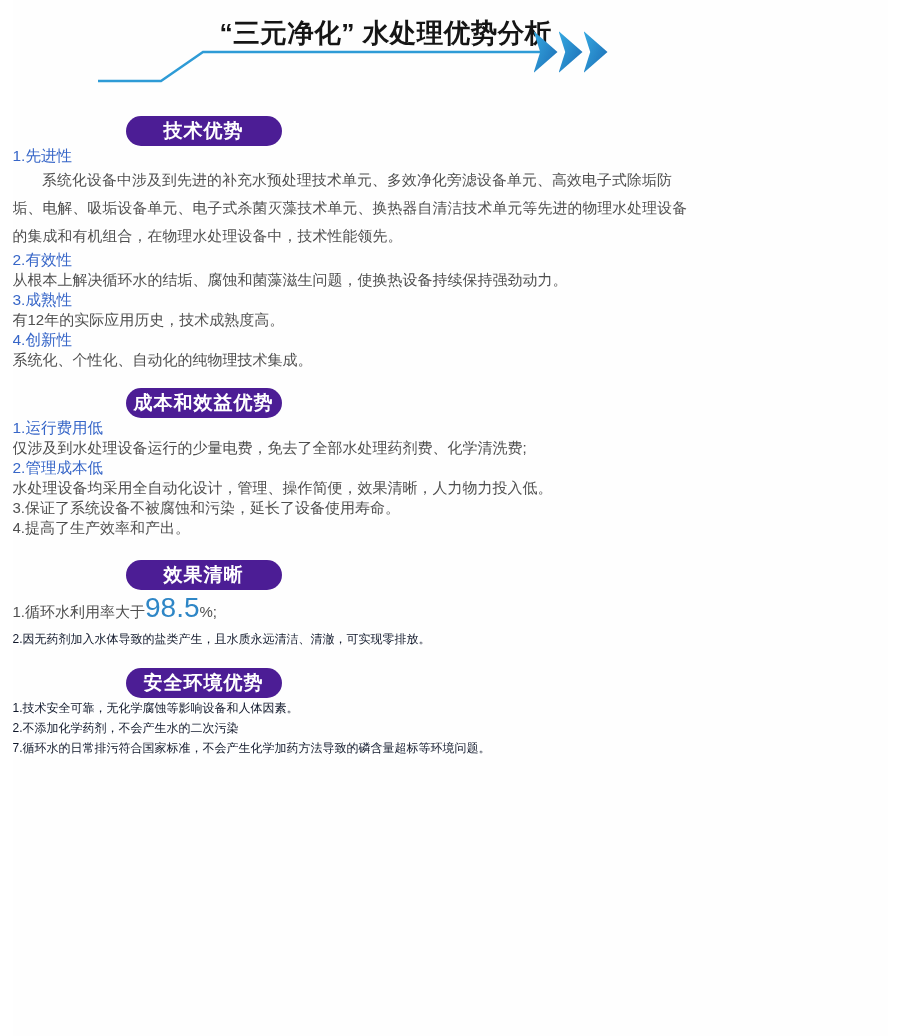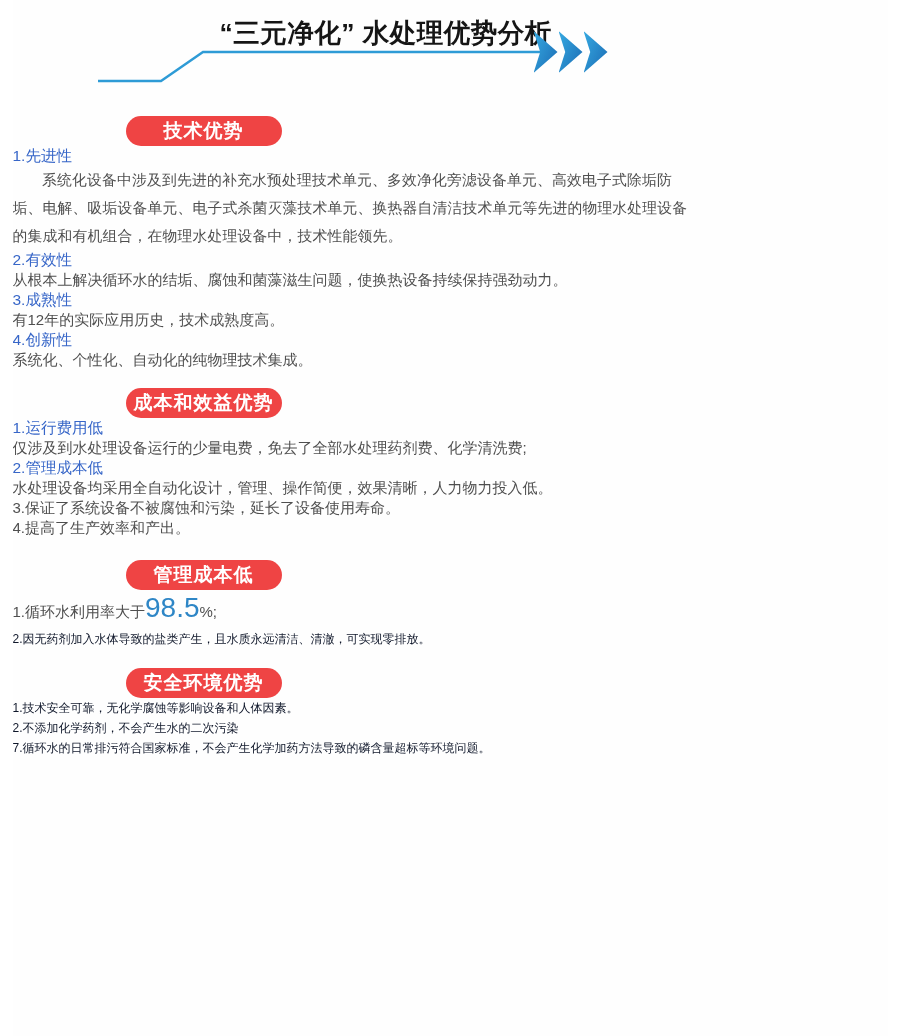--- a/index.html
+++ b/index.html
@@ -19,21 +19,21 @@
     background:linear-gradient(115deg,#36a9e1 0%,#1a6ab3 100%);
     clip-path:polygon(0 0,100% 50%,0 100%,28% 50%);
   }
 
   
   .content{position:absolute;left:0;top:0;width:900px;height:1036px;overflow:hidden;}
   .content p{margin:0;}
 
   .badge{
     display:block;width:156px;height:30px;line-height:30px;margin-left:113px;
-    background:#ef4444;color:#ffffff;font-size:19px;font-weight:700;
+    background:#4c1d95;color:#ffffff;font-size:19px;font-weight:700;
     text-align:center;letter-spacing:1px;border-radius:16px;
   }
   .subhead{
     margin-left:140px;font-size:15.5px;line-height:20px;color:#3766c8;
   }
   .body-line{
     margin-left:140px;font-size:15px;line-height:20px;color:#4f4f4f;
   }
   .body-line2{
     margin-left:145px;font-size:12px;line-height:20px;color:#0f172a;
@@ -84,21 +84,21 @@
     <p class="body-line mt8">系统化、个性化、自动化的纯物理技术集成。</p>
 
     <div class="badge mt18">成本和效益优势</div>
     <p class="subhead mt22">1.运行费用低</p>
     <p class="body-line mt8">仅涉及到水处理设备运行的少量电费，免去了全部水处理药剂费、化学清洗费;</p>
     <p class="subhead mt9">2.管理成本低</p>
     <p class="body-line mt8">水处理设备均采用全自动化设计，管理、操作简便，效果清晰，人力物力投入低。</p>
     <p class="body-line mt8">3.保证了系统设备不被腐蚀和污染，延长了设备使用寿命。</p>
     <p class="body-line mt8">4.提高了生产效率和产出。</p>
 
-    <div class="badge mt22">管理成本低</div>
+    <div class="badge mt22">效果清晰</div>
     <p class="bigline mt8"><span>1.循环水利用率大于</span><span class="bignum">98.5</span><span>%;</span></p>
     <p class="body-line2 mt5">2.因无药剂加入水体导致的盐类产生，且水质永远清洁、清澈，可实现零排放。</p>
 
     <div class="badge mt19">安全环境优势</div>
     <p class="body-line2 mt19">1.技术安全可靠，无化学腐蚀等影响设备和人体因素。</p>
     <p class="body-line2 mt12">2.不添加化学药剂，不会产生水的二次污染</p>
     <p class="body-line2 mt12">7.循环水的日常排污符合国家标准，不会产生化学加药方法导致的磷含量超标等环境问题。</p>
 
   </main>
 </div>

